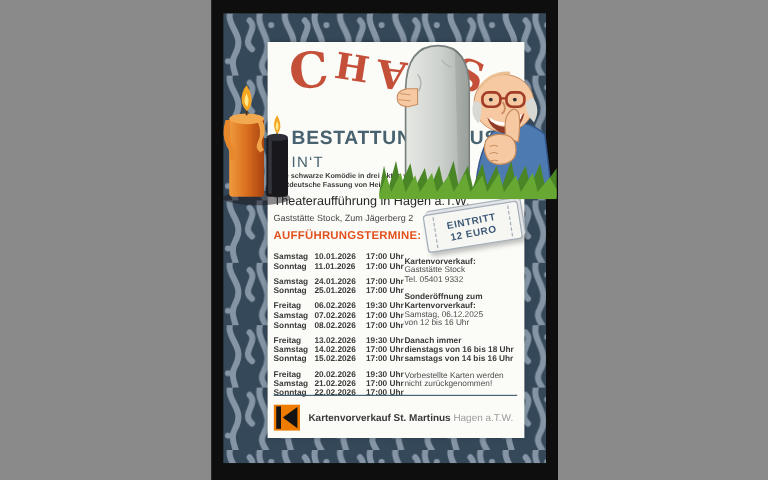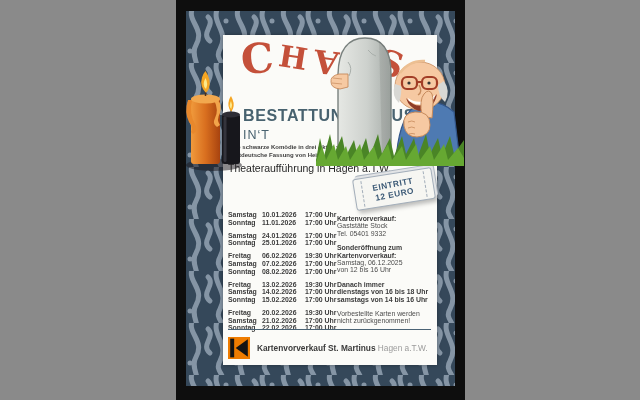--- a/index.html
+++ b/index.html
@@ -94,20 +94,22 @@
         </div>
       <div class="title-int">IN‘T</div>
       <div class="title-best">BESTATTUNGSHUUS</div>
 
       <div class="byline">
         <div>Eine schwarze Komödie in drei Akten von Winnie Abel</div>
         <div>Plattdeutsche Fassung von Heino Buerhoop</div>
       </div>
 
       <div class="venue-title">Theateraufführung in Hagen a.T.W.</div>
+      <div class="venue-sub">Gaststätte Stock, Zum Jägerberg 2</div>
+      <div class="terms-heading">AUFFÜHRUNGSTERMINE:</div>
 
       <div class="schedule">
           <div class="schedule-group">
             <div class="schedule-row">
               <span class="cell-day">Samstag</span>
               <span class="cell-date">10.01.2026</span>
               <span class="cell-time">17:00 Uhr</span>
             </div>
             <div class="schedule-row">
               <span class="cell-day">Sonntag</span>

